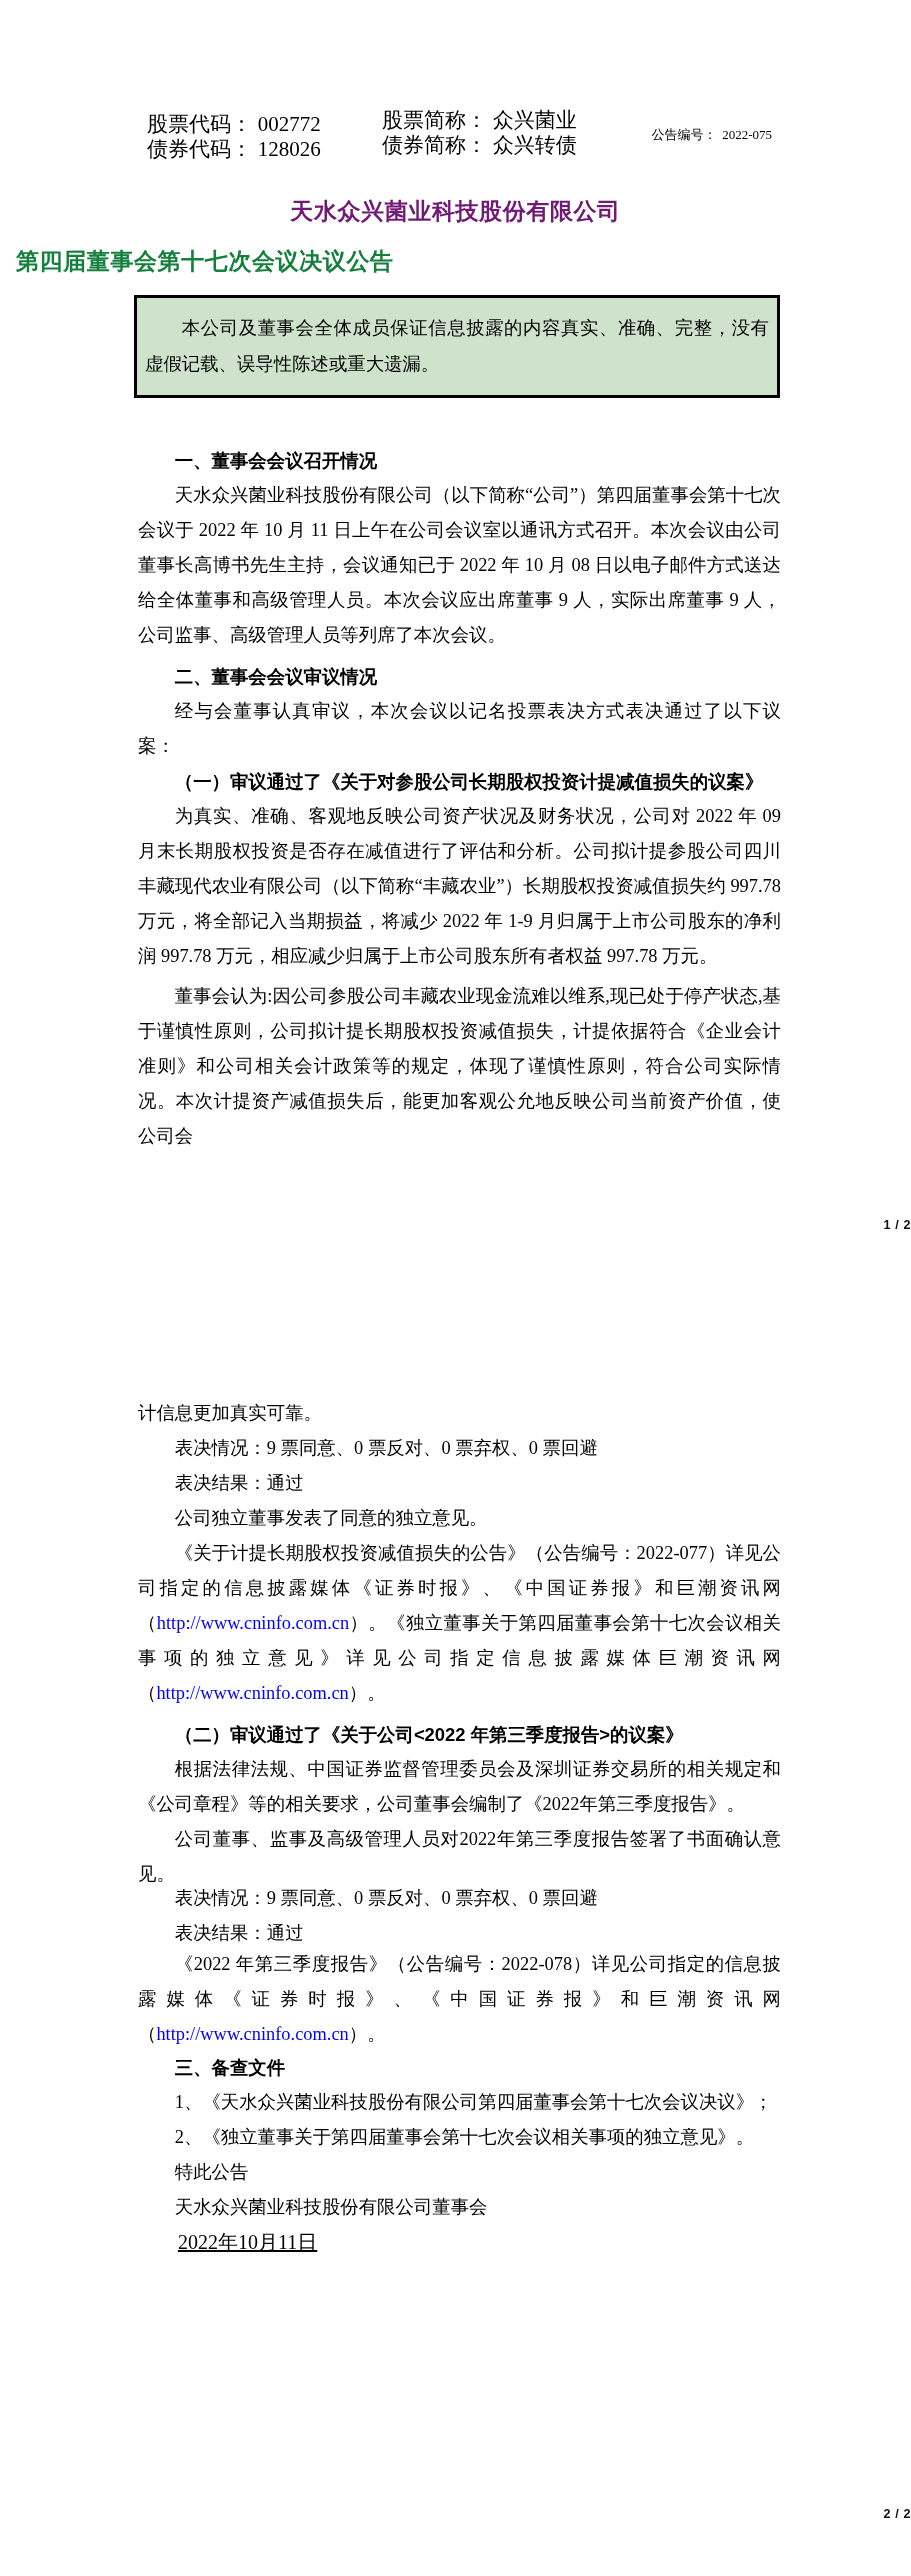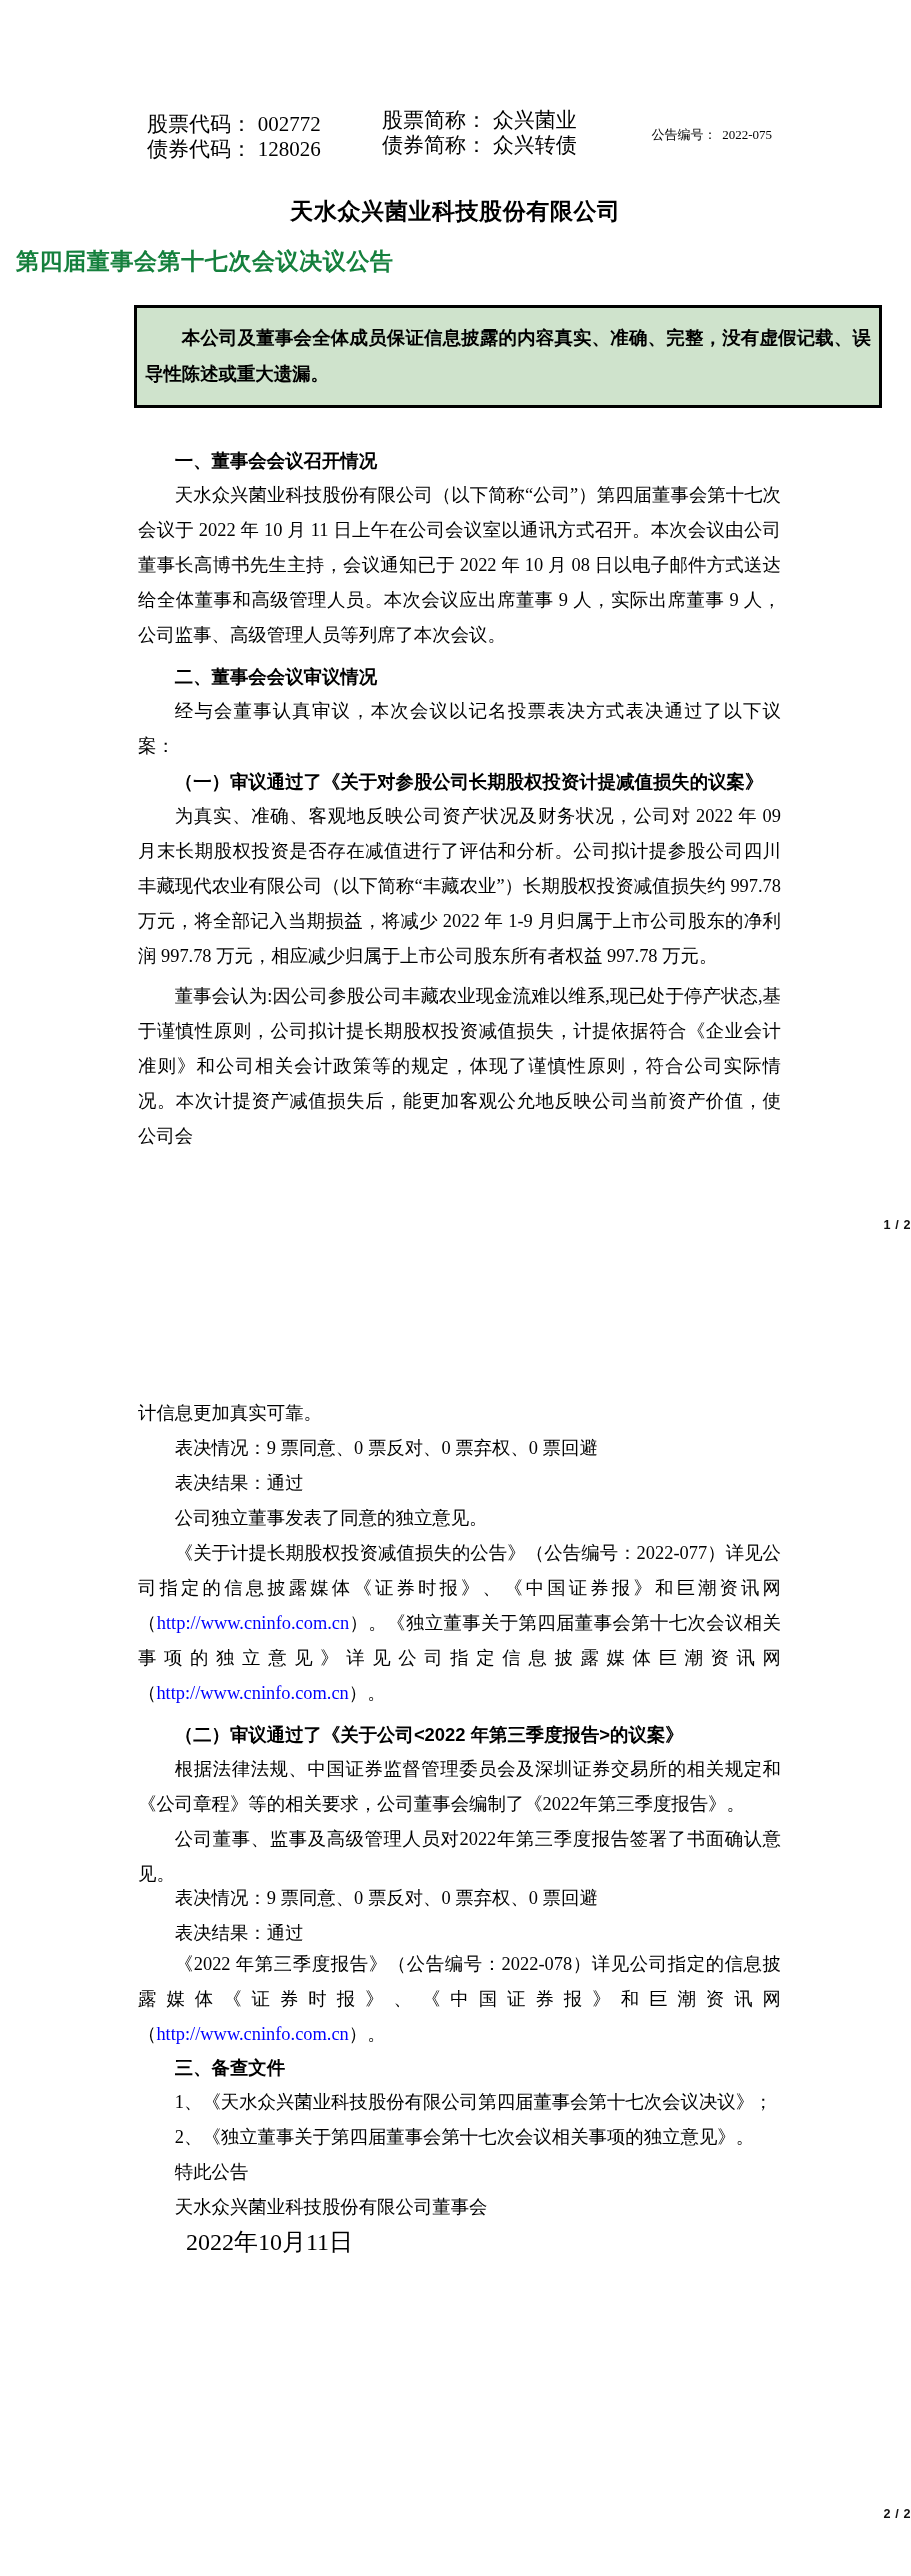--- a/index.html
+++ b/index.html
@@ -13,48 +13,48 @@
     font-family:"Liberation Serif","DejaVu Serif",serif;
     overflow:hidden;
   }
   
   .hdr-col1{position:absolute;left:147px;top:112px;font-size:21px;line-height:25px;white-space:nowrap;}
   .hdr-col2{position:absolute;left:382px;top:108px;font-size:21px;line-height:25px;white-space:nowrap;}
   .hdr-no{position:absolute;right:139px;top:122px;font-size:13px;line-height:25px;white-space:nowrap;}
   .hdr-val{margin-left:5.7px;}
   
   .doc-title{position:absolute;top:196px;left:0;width:100%;text-align:center;
-    font-size:23px;font-weight:bold;color:#000000;letter-spacing:0.6px;}
+    font-size:23px;font-weight:bold;color:#701a75;letter-spacing:0.6px;}
   .doc-subtitle{position:absolute;top:246px;left:16px;width:100%;text-align:left;
     font-size:23px;font-weight:bold;color:#15803d;letter-spacing:0.6px;}
   
   .notice-box{
-    position:absolute;top:295px;left:134px;width:748px;box-sizing:border-box;
+    position:absolute;top:295px;left:134px;width:646px;box-sizing:border-box;
     border:3.4px solid #000000;background:#cfe3cc;
     padding:12px 8px 13px 8px;
     font-family:"Liberation Sans","DejaVu Sans",sans-serif;
-    font-size:18.4px;line-height:36px;font-weight:bold;
-    text-align:justify;text-indent:2em;margin-top:10px;
+    font-size:18.4px;line-height:36px;font-weight:normal;
+    text-align:justify;text-indent:2em;
   }
   
   .body-block{position:absolute;left:138px;width:643px;font-size:18.4px;line-height:35px;}
   .body-1{top:443px;}
   .body-2{top:1396px;}
   .body-block p{margin:0;text-align:justify;text-indent:2em;}
   .body-block p.noindent{text-indent:0;}
   .sec-head{
     margin:0;font-size:18.4px;line-height:35px;font-weight:bold;text-indent:2em;text-align:left;
     font-family:"Liberation Sans","DejaVu Sans",sans-serif;
   }
   .mt10{margin-top:5.7px !important;}
   .mtm18{margin-top:-10.3px !important;}
   .mtm8{margin-top:-4.6px !important;}
   .mtm4{margin-top:-2.3px !important;}
   .sig-line{margin:0;margin-top:63px;text-align:right;text-indent:0;font-size:18.4px;line-height:35px;}
-  .date-line{margin:0;margin-top:12.6px;text-align:right;text-indent:0;padding-right:65px;font-size:24px;line-height:35px;}
+  .date-line{margin:0;margin-top:12.6px;text-align:right;text-indent:0;padding-right:65px;font-size:20px;line-height:35px;text-decoration:underline;}
   .link{color:#0000fe;}
   
   .page-marker{position:absolute;left:0;width:100%;text-align:right;
     font-family:"Liberation Sans","DejaVu Sans",sans-serif;
     font-size:12.6px;font-weight:bold;color:#111111;letter-spacing:0.6px;margin-top:37px;}
   .marker-1{top:1181px;}
   .marker-2{top:2470px;}
 </style>
 </head>
 <body>

